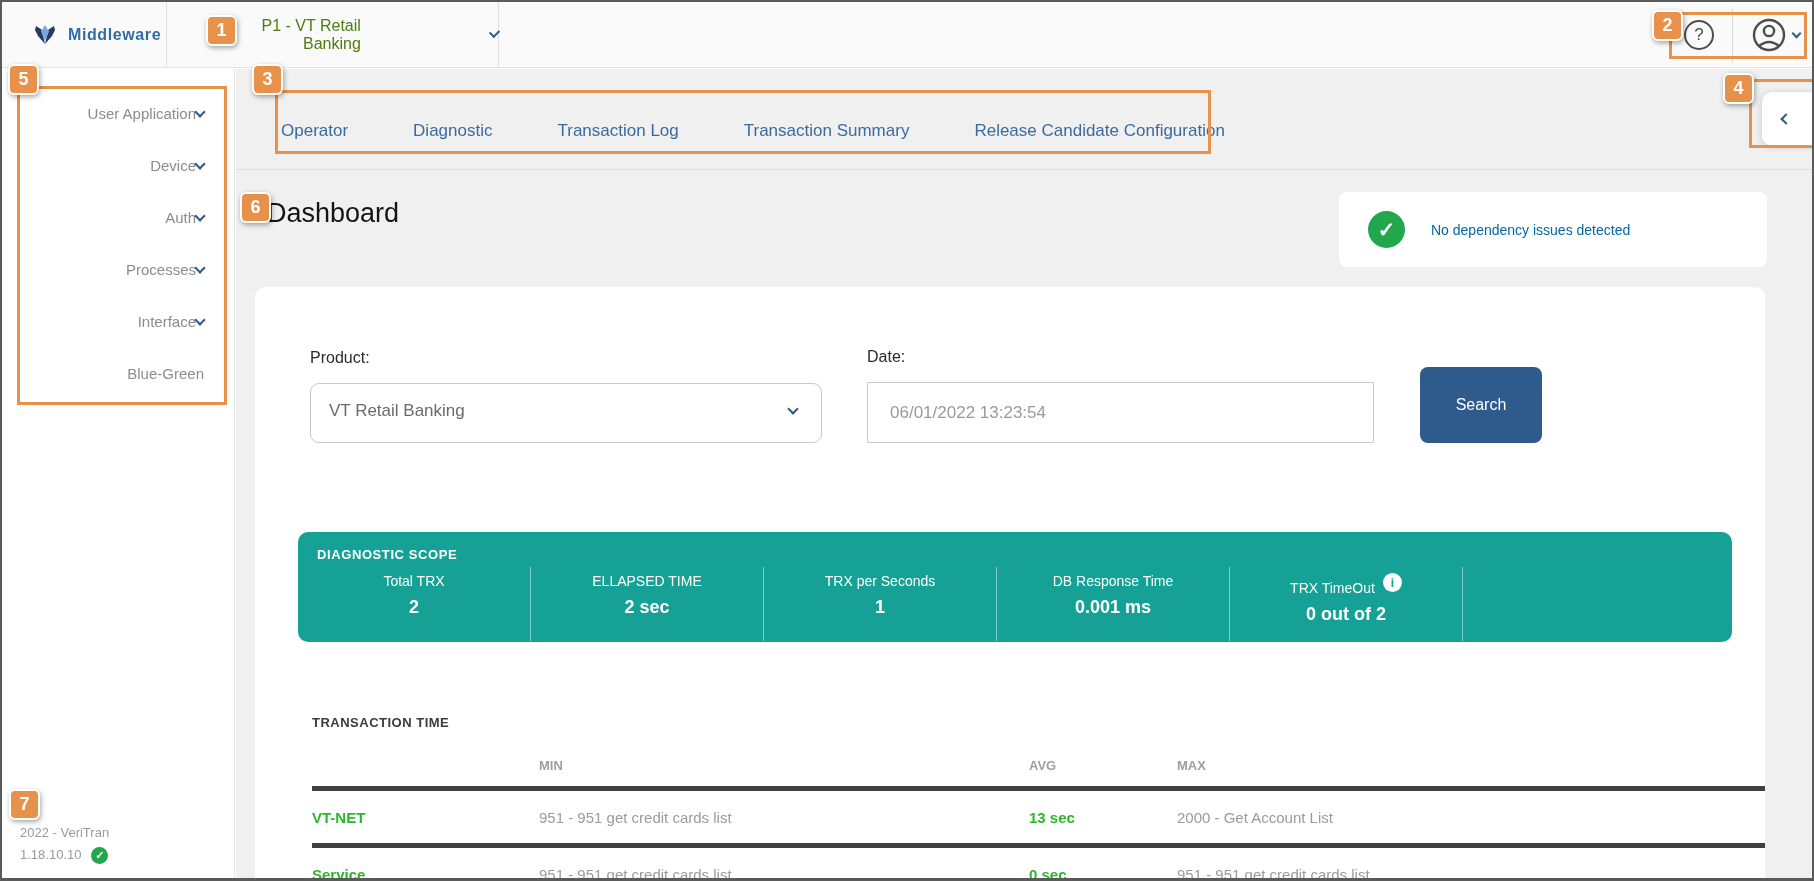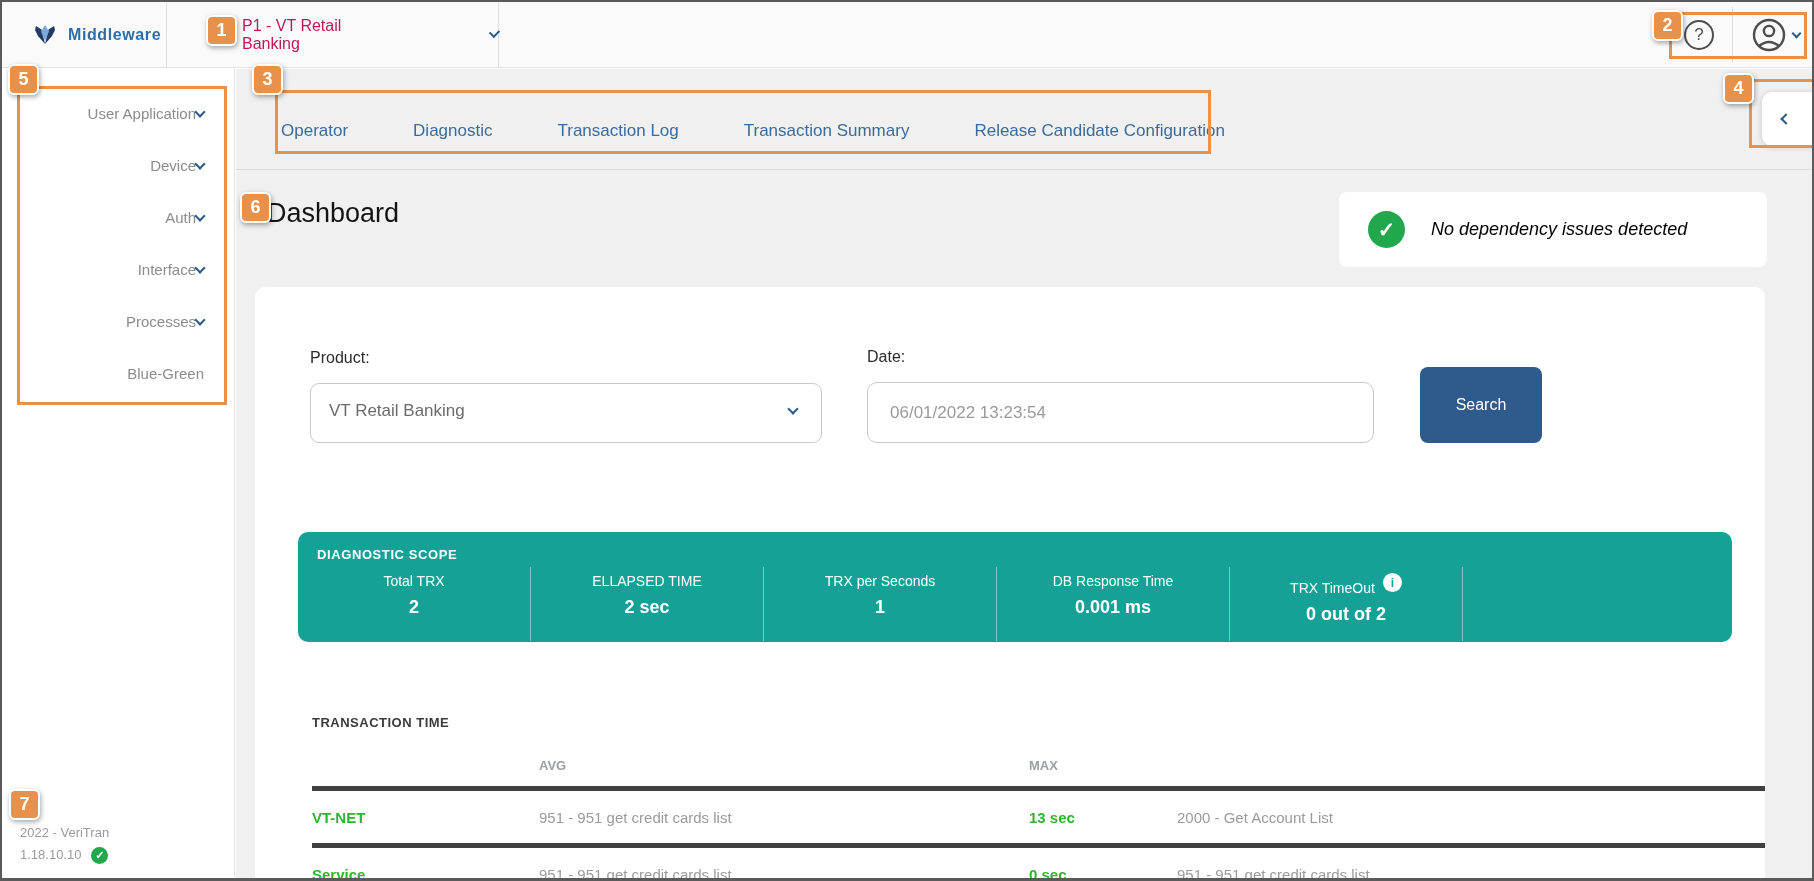--- a/index.html
+++ b/index.html
@@ -10,21 +10,21 @@
     border:2px solid #5a5a5a; border-bottom-width:3px; overflow:hidden;
   }
   
   .topbar{
     position:absolute; left:0; top:0; width:100%; height:66px;
     background:#fafafa; border-bottom:1px solid #e4e4e4; display:flex; align-items:center;
   }
   .brand{ display:flex; align-items:center; gap:10px; padding:0 0 0 30px; width:165px; height:100%; border-right:1px solid #e0e0e0;}
   .brand-name{ color:#2e6da5; font-weight:bold; font-size:16px; letter-spacing:.6px;}
   .env-select{ display:flex; align-items:center; height:100%; width:332px; border-right:1px solid #e0e0e0; padding-left:75px; cursor:pointer;}
-  .env-select .val{ color:#be185d; font-size:16px; }
+  .env-select .val{ color:#4d7c0f; font-size:16px;text-align:right; }
   .chev{ display:inline-block; width:9px; height:9px; border-right:2.5px solid #2b5c8a; border-bottom:2.5px solid #2b5c8a; }
   .chev.down{ transform:rotate(45deg); }
   .chev.left{ transform:rotate(135deg); }
   .env-select .chev{ margin-left:130px; margin-top:-4px;}
   .topbar-right{ margin-left:auto; display:flex; align-items:center; height:100%; }
   .help-btn{ width:30px; height:30px; border:2px solid #4d4d4d; border-radius:50%; color:#4d4d4d;
     font-size:17px; display:flex; align-items:center; justify-content:center; margin-right:18px;}
   .tb-divider{ width:1px; height:56px; background:#dcdcdc; }
   .user-btn{ display:flex; align-items:center; gap:6px; padding:0 12px 0 18px;}
   .user-btn .chev{ width:7px; height:7px; margin-top:-3px;}
@@ -48,31 +48,31 @@
   .tabs-strip{ position:absolute; left:0; top:0; width:100%; height:101px; border-bottom:1px solid #dcdcdc;
     display:flex; align-items:flex-end; padding:0 0 28px 45px; gap:65px;}
   .tab{ color:#3a6b9e; font-size:17px; white-space:nowrap; cursor:pointer;}
   .collapse-btn{ position:absolute; right:0; top:23px; width:54px; height:54px; background:#fff;
     border-radius:10px 0 0 10px; box-shadow:0 1px 6px rgba(0,0,0,.18);
     display:flex; align-items:center; justify-content:flex-start; padding-left:20px; cursor:pointer;}
   .collapse-btn .chev{ width:8px; height:8px;}
   .page-title{ position:absolute; left:31px; top:129px; font-size:27px; font-weight:500; color:#141414;}
   .status-card{ position:absolute; right:49px; top:123px; width:428px; height:75px; background:#fff;
     border-radius:8px; display:flex; align-items:center; gap:26px; padding-left:29px;}
-  .status-card .text{ font-size:18px; color:#000000;font-style:italic;}
+  .status-card .text{ font-size:14px; color:#0369a1;}
   
   .main-card{ position:absolute; left:19px; top:218px; width:1510px; height:720px; background:#fff; border-radius:10px;}
   .field-label{ font-size:16px; color:#2b2b2b; margin-bottom:16px;}
   .filters{ position:absolute; left:55px; top:61px; display:flex; align-items:flex-end; gap:33px;}
   .select-box{ width:512px; height:60px; border:1px solid #c9c9c9; border-radius:9px; background:#fff;
     display:flex; align-items:center; justify-content:space-between; padding:0 24px 4px 18px; cursor:pointer;}
   .select-box .val{ font-size:17px; color:#6b6b6b;}
   .select-box .chev{ width:8px; height:8px; margin-top:-4px;}
   .date-group{ margin-left:12px;}
-  .date-input{ width:507px; height:61px; border:1px solid #c9c9c9; border-radius:10px; background:#fff;
+  .date-input{ width:507px; height:61px; border:1px solid #c9c9c9; border-radius:1px; background:#fff;
     display:flex; align-items:center; padding-left:22px;}
   .date-input .val{ font-size:17px; color:#9a9a9a;}
   .search-btn{ width:122px; height:76px; background:#2e5a8c; border:none; border-radius:8px;
     color:#fff; font-size:16px; font-family:"Liberation Sans",sans-serif; cursor:pointer; margin-left:13px;}
   
   .scope-panel{ position:absolute; left:43px; top:245px; width:1434px; height:110px; background:#15a195;
     border-radius:10px; color:#fff;}
   .scope-title{ padding:15px 0 0 19px; font-size:13px; font-weight:bold; letter-spacing:.6px;}
   .metrics{ display:flex; margin-top:5px;}
   .metric{ width:233px; text-align:center; border-right:1px solid rgba(255,255,255,.45); padding:6px 0 16px;}
@@ -141,25 +141,25 @@
       </div>
       <div class="nav-item">
         <span>Device</span>
         <span class="chev down"></span>
       </div>
       <div class="nav-item">
         <span>Auth</span>
         <span class="chev down"></span>
       </div>
       <div class="nav-item">
+        <span>Processes</span>
+        <span class="chev down"></span>
+      </div>
+      <div class="nav-item">
         <span>Interface</span>
-        <span class="chev down"></span>
-      </div>
-      <div class="nav-item">
-        <span>Processes</span>
         <span class="chev down"></span>
       </div>
       <div class="nav-item">
         <span>Blue-Green</span>
       </div>
     </div>
     <div class="side-footer">
       <div>2022 - VeriTran</div>
       <div class="version-line">
         <span>1.18.10.10</span>
@@ -232,20 +232,21 @@
             <div class="m-value">0 out of 2</div>
           </div>
         </div>
       </div>
 
       <div class="trx-section">
         <div class="trx-title">TRANSACTION TIME</div>
         <div class="trx-table">
           <div class="trx-row trx-head">
             <div></div>
+            <div>MIN</div>
             <div>AVG</div>
             <div>MAX</div>
           </div>
           <div class="trx-row trx-body-row">
             <div class="row-name">VT-NET</div>
             <div>951 - 951 get credit cards list</div>
             <div class="avg-val">13 sec</div>
             <div>2000 - Get Account List</div>
           </div>
           <div class="trx-row trx-body-row">

